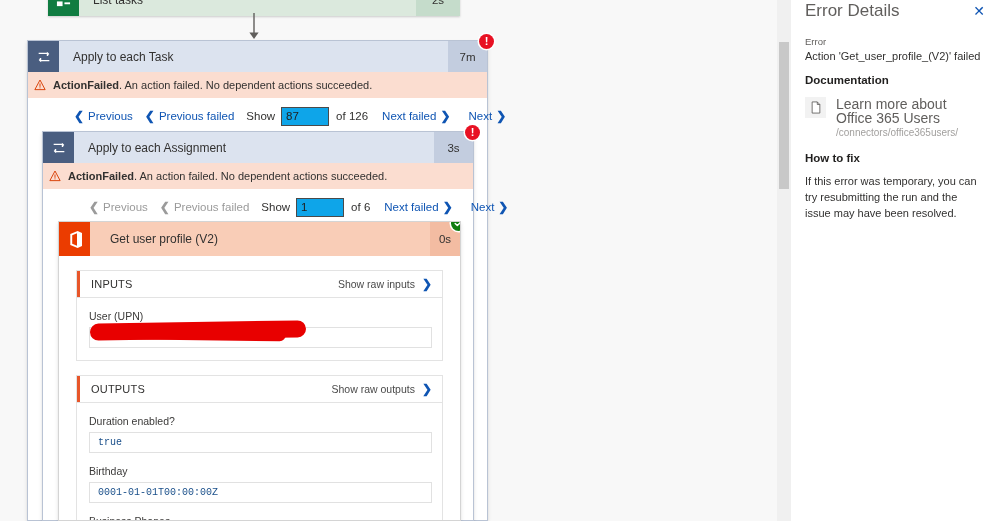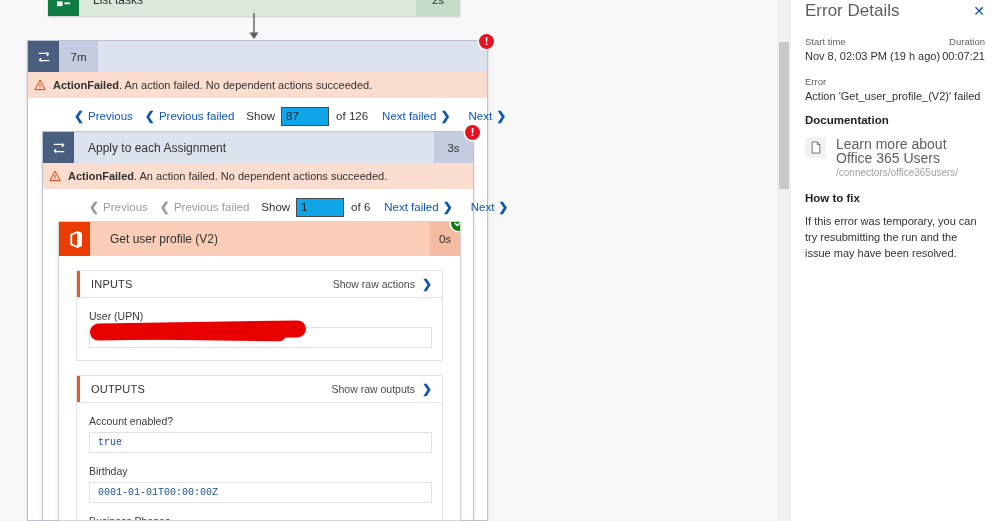--- a/index.html
+++ b/index.html
@@ -267,20 +267,21 @@
       <div class="badge err" style="right:-7px; top:-7px;">!</div>
       <div class="loop-header">
         <div class="ic">
           <svg width="16" height="16" viewBox="0 0 18 18">
             <path d="M3 5 H13 V8" fill="none" stroke="#fff" stroke-width="1.5"></path>
             <path d="M15 5.5 L12.2 3.2 V7.8 Z" fill="#fff"></path>
             <path d="M15 13 H5 V10" fill="none" stroke="#fff" stroke-width="1.5"></path>
             <path d="M3 12.5 L5.8 10.2 V14.8 Z" fill="#fff"></path>
           </svg>
         </div>
+        <div class="tt">Apply to each Task</div>
         <div class="dur">7m</div>
       </div>
       <div class="errbar">
         <span class="wtri">
           <svg width="12" height="12" viewBox="0 0 14 14">
             <path d="M7 1.2 L13 12.4 H1 Z" fill="none" stroke="#d83b01" stroke-width="1.1"></path>
             <rect x="6.45" y="5.2" width="1.1" height="3.9" fill="#d83b01"></rect>
             <rect x="6.45" y="9.8" width="1.1" height="1.1" fill="#d83b01"></rect>
           </svg>
         </span>
@@ -372,21 +373,21 @@
           </svg>
         </div>
         <div class="tt">Get user profile (V2)</div>
         <div class="dur">0s</div>
       </div>
 
       <div class="sect">
         <div class="sect-head">
           <span class="sect-title">INPUTS</span>
           <span class="sect-raw">
-            <span>Show raw actions</span>
+            <span>Show raw inputs</span>
             <span class="chev">❯</span>
           </span>
         </div>
         <div class="sect-body">
           <div class="fld">
             <div class="fld-label">User (UPN)</div>
             <div class="fld-val">
               <span class="redact"></span>
               <span></span>
             </div>
@@ -397,21 +398,21 @@
       <div class="sect">
         <div class="sect-head">
           <span class="sect-title">OUTPUTS</span>
           <span class="sect-raw">
             <span>Show raw outputs</span>
             <span class="chev">❯</span>
           </span>
         </div>
         <div class="sect-body">
           <div class="fld">
-            <div class="fld-label">Account enabled?</div>
+            <div class="fld-label">Duration enabled?</div>
             <div class="fld-val">true</div>
           </div>
           <div class="fld">
             <div class="fld-label">Birthday</div>
             <div class="fld-val">0001-01-01T00:00:00Z</div>
           </div>
           <div class="fld">
             <div class="fld-label">Business Phones</div>
           </div>
         </div>
@@ -423,30 +424,20 @@
   <div class="scroll-track">
     <div class="scroll-thumb"></div>
   </div>
 
   <div class="panel">
     <div class="panel-title-row">
       <div class="panel-title">Error Details</div>
       <div class="panel-close">✕</div>
     </div>
 
-    <div class="meta-row">
-      <div class="meta-col">
-        <div class="meta-lbl">Start time</div>
-        <div class="meta-val">Nov 8, 02:03 PM (19 h ago)</div>
-      </div>
-      <div class="meta-col right">
-        <div class="meta-lbl">Duration</div>
-        <div class="meta-val">00:07:21</div>
-      </div>
-    </div>
 
     <div class="err-block">
       <div class="meta-lbl">Error</div>
       <div class="meta-val">Action 'Get_user_profile_(V2)' failed</div>
     </div>
 
     <div class="sec-h">Documentation</div>
     <div class="doc-item">
       <div class="doc-ic">
         <svg width="12" height="13" viewBox="0 0 14 15">

